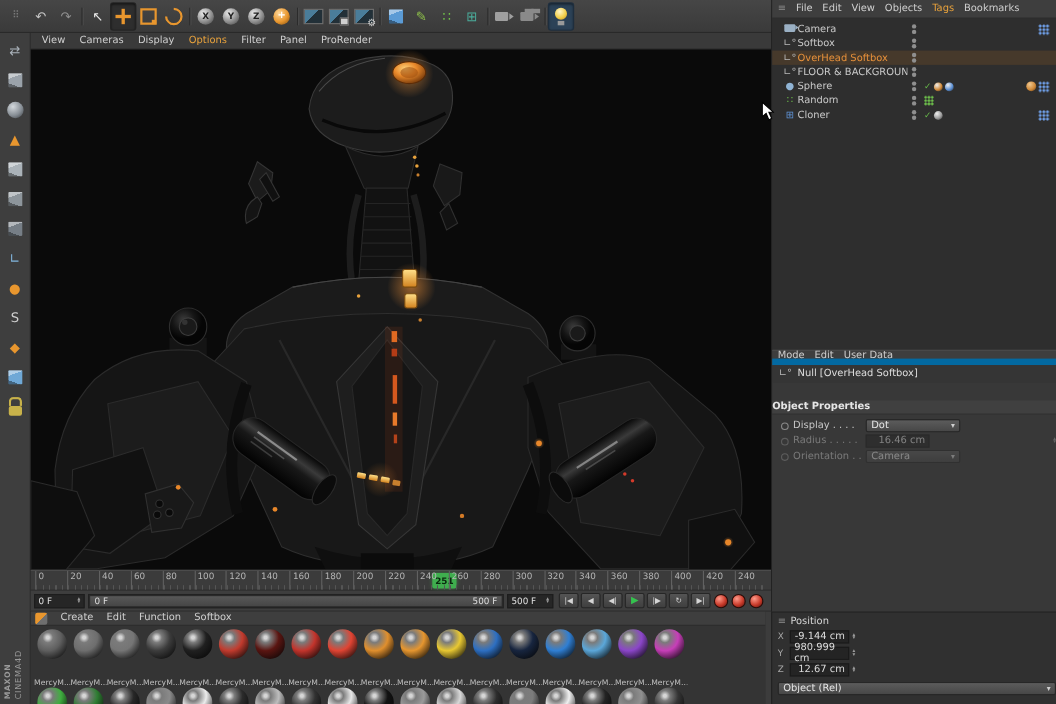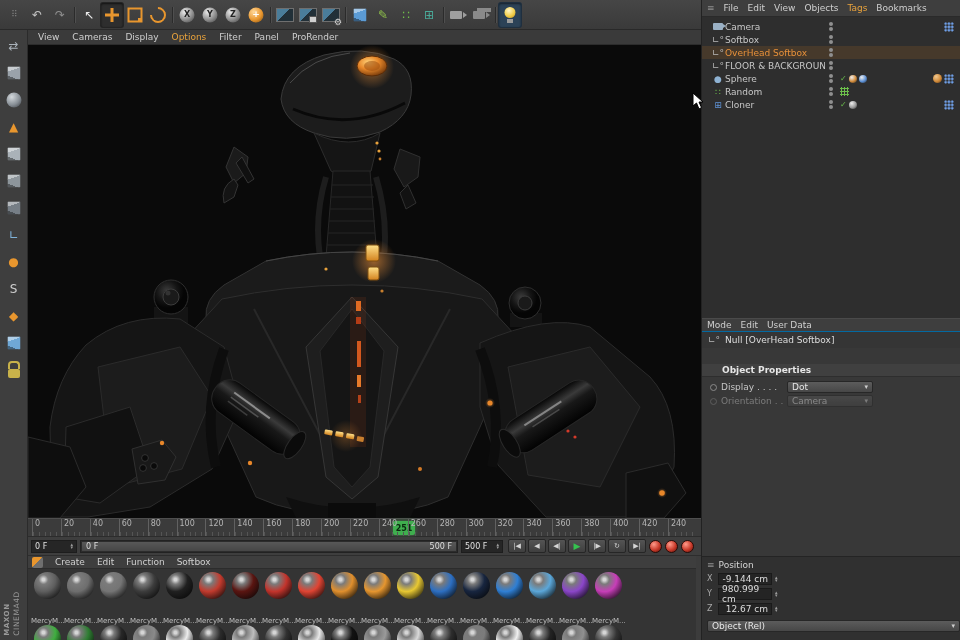--- a/index.html
+++ b/index.html
@@ -104,26 +104,26 @@
 .mini-grid{width:9px;height:9px;background:radial-gradient(circle,#6dbf4b 1.1px,transparent 1.3px) 0 0/3px 3px}
 .om-tags{margin-left:auto;display:flex;gap:2px;padding-right:6px}
 .tag-grid{width:10px;height:10px;background:radial-gradient(circle,#6f9fe8 1.2px,transparent 1.4px) 0 0/3.3px 3.3px}
 .tag-ball{width:9px;height:9px;border-radius:50%;background:radial-gradient(circle at 35% 30%,#f0c890,#d08a3a 55%,#5a3410)}
 .c-null{color:#b8b8b8}.c-sphere{color:#8fb3d4}.c-random{color:#6dbf4b}.c-cloner{color:#5f93d6}
 .cam-sm{display:inline-block;width:10px;height:7px;background:#9ab0c4;border-radius:1px;position:relative}
 .cam-sm::after{content:"";position:absolute;right:-3px;top:1px;border-left:3px solid #9ab0c4;border-top:2.5px solid transparent;border-bottom:2.5px solid transparent}
 
 
 .am-bg{position:absolute;top:318px;left:0;right:0;bottom:0;background:#383838}
-.am-menu{position:absolute;top:318px;left:0;right:0;height:14px;background:#3e3e3e;border-top:1px solid #4a4a4a;border-bottom:1px solid #0369a1;display:flex;gap:9px;align-items:center;padding-left:5px;color:#cfcfcf}
+.am-menu{position:absolute;top:318px;left:0;right:0;height:14px;background:#3e3e3e;border-top:1px solid #4a4a4a;border-bottom:6px solid #0369a1;display:flex;gap:9px;align-items:center;padding-left:5px;color:#cfcfcf}
 .am-title{position:absolute;top:332px;left:0;right:0;height:16px;background:#353535;display:flex;align-items:center;gap:4px;padding-left:5px;color:#dedede}
 .am-tabs{position:absolute;top:348px;left:0;right:0;height:16px;background:#353535;display:flex;gap:2px;padding-left:3px;align-items:center}
 .tab{height:13px;padding:0 7px;background:linear-gradient(#575757,#474747);border:1px solid #272727;border-radius:2px;color:#ddd;display:flex;align-items:center;white-space:nowrap}
 .tab.active{background:var(--c,#5d87b0);color:#fff;border-color:#33506e}
-.am-sec{position:absolute;top:364px;left:0;right:0;height:13px;background:#404040;font-weight:bold;color:#e6e6e6;padding-left:20px;display:flex;align-items:center;border-bottom:1px solid #2e2e2e}
+.am-sec{position:absolute;top:364px;left:0;right:0;height:13px;background:#404040;font-weight:bold;color:#e6e6e6;padding-left:0;display:flex;align-items:center;border-bottom:1px solid #2e2e2e}
 .am-props{position:absolute;top:377px;left:0;right:0;bottom:0;background:#383838;padding-top:3px}
 .prop{height:14px;display:flex;align-items:center;padding-left:8px;color:#c6c6c6}
 .prop.disabled{opacity:.45}
 .dotc{width:7px;height:7px;border:1px solid #8a8a8a;border-radius:50%;margin-right:4px;flex:0 0 auto}
 .plabel{width:66px;white-space:nowrap;overflow:hidden}
 .dd{min-width:86px;height:12px;background:linear-gradient(#5c5c5c,#474747);border:1px solid #272727;border-radius:2px;color:#e6e6e6;display:flex;align-items:center;padding:0 4px;gap:4px}
 .dd .arr{margin-left:auto;font-size:7px;color:#cfcfcf}
 .val{width:58px;height:12px;background:#242424;border:1px solid #1a1a1a;color:#dcdcdc;display:flex;align-items:center;justify-content:flex-end;padding:0 3px}
 
 
@@ -902,20 +902,31 @@
       <div class="prop">
         <span class="dotc"></span>
         <span class="plabel">Display . . . .</span>
         <div class="dd">
           <span>Dot</span>
           <span class="arr">▾</span>
         </div>
       </div>
       <div class="prop disabled">
         <span class="dotc"></span>
+        <span class="plabel">Radius . . . . .</span>
+        <div class="val">
+            <span>16.46 cm</span>
+          </div>
+        <span class="spin">
+            <i>▴</i>
+            <i>▾</i>
+          </span>
+      </div>
+      <div class="prop disabled">
+        <span class="dotc"></span>
         <span class="plabel">Orientation . .</span>
         <div class="dd">
           <span>Camera</span>
           <span class="arr">▾</span>
         </div>
       </div>
     </div>
   </div>
 
   <div class="coords">

